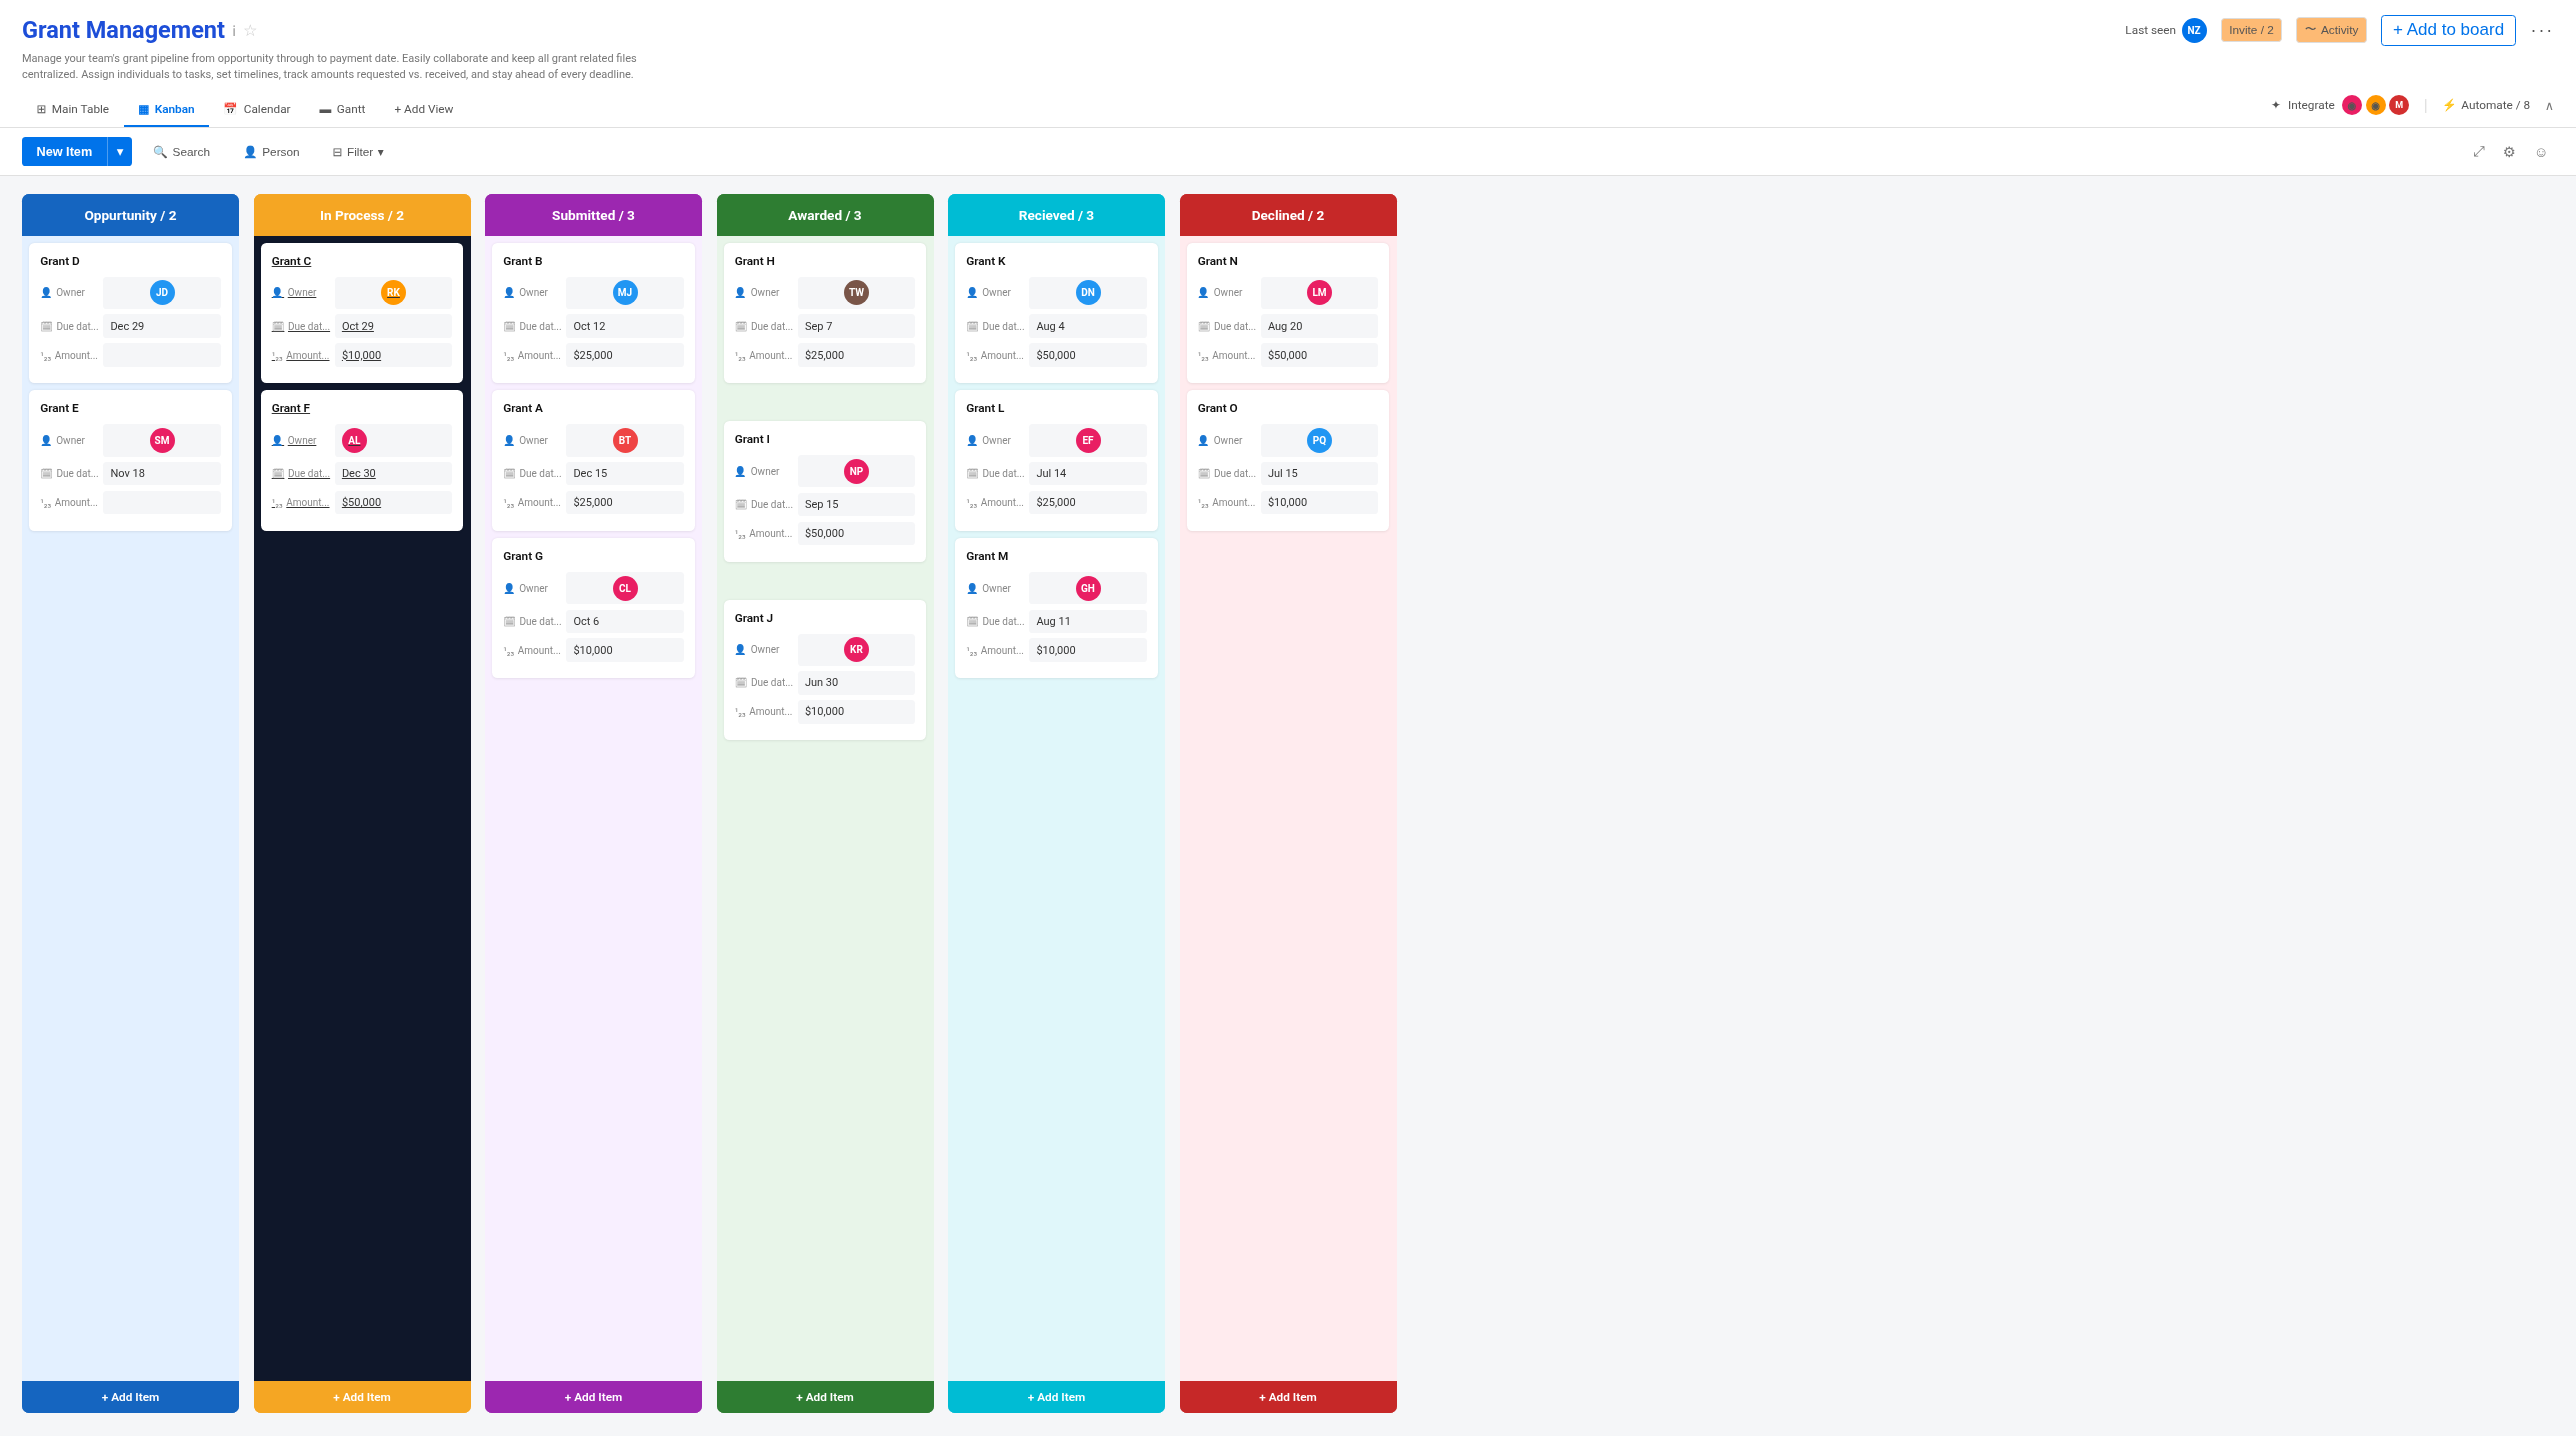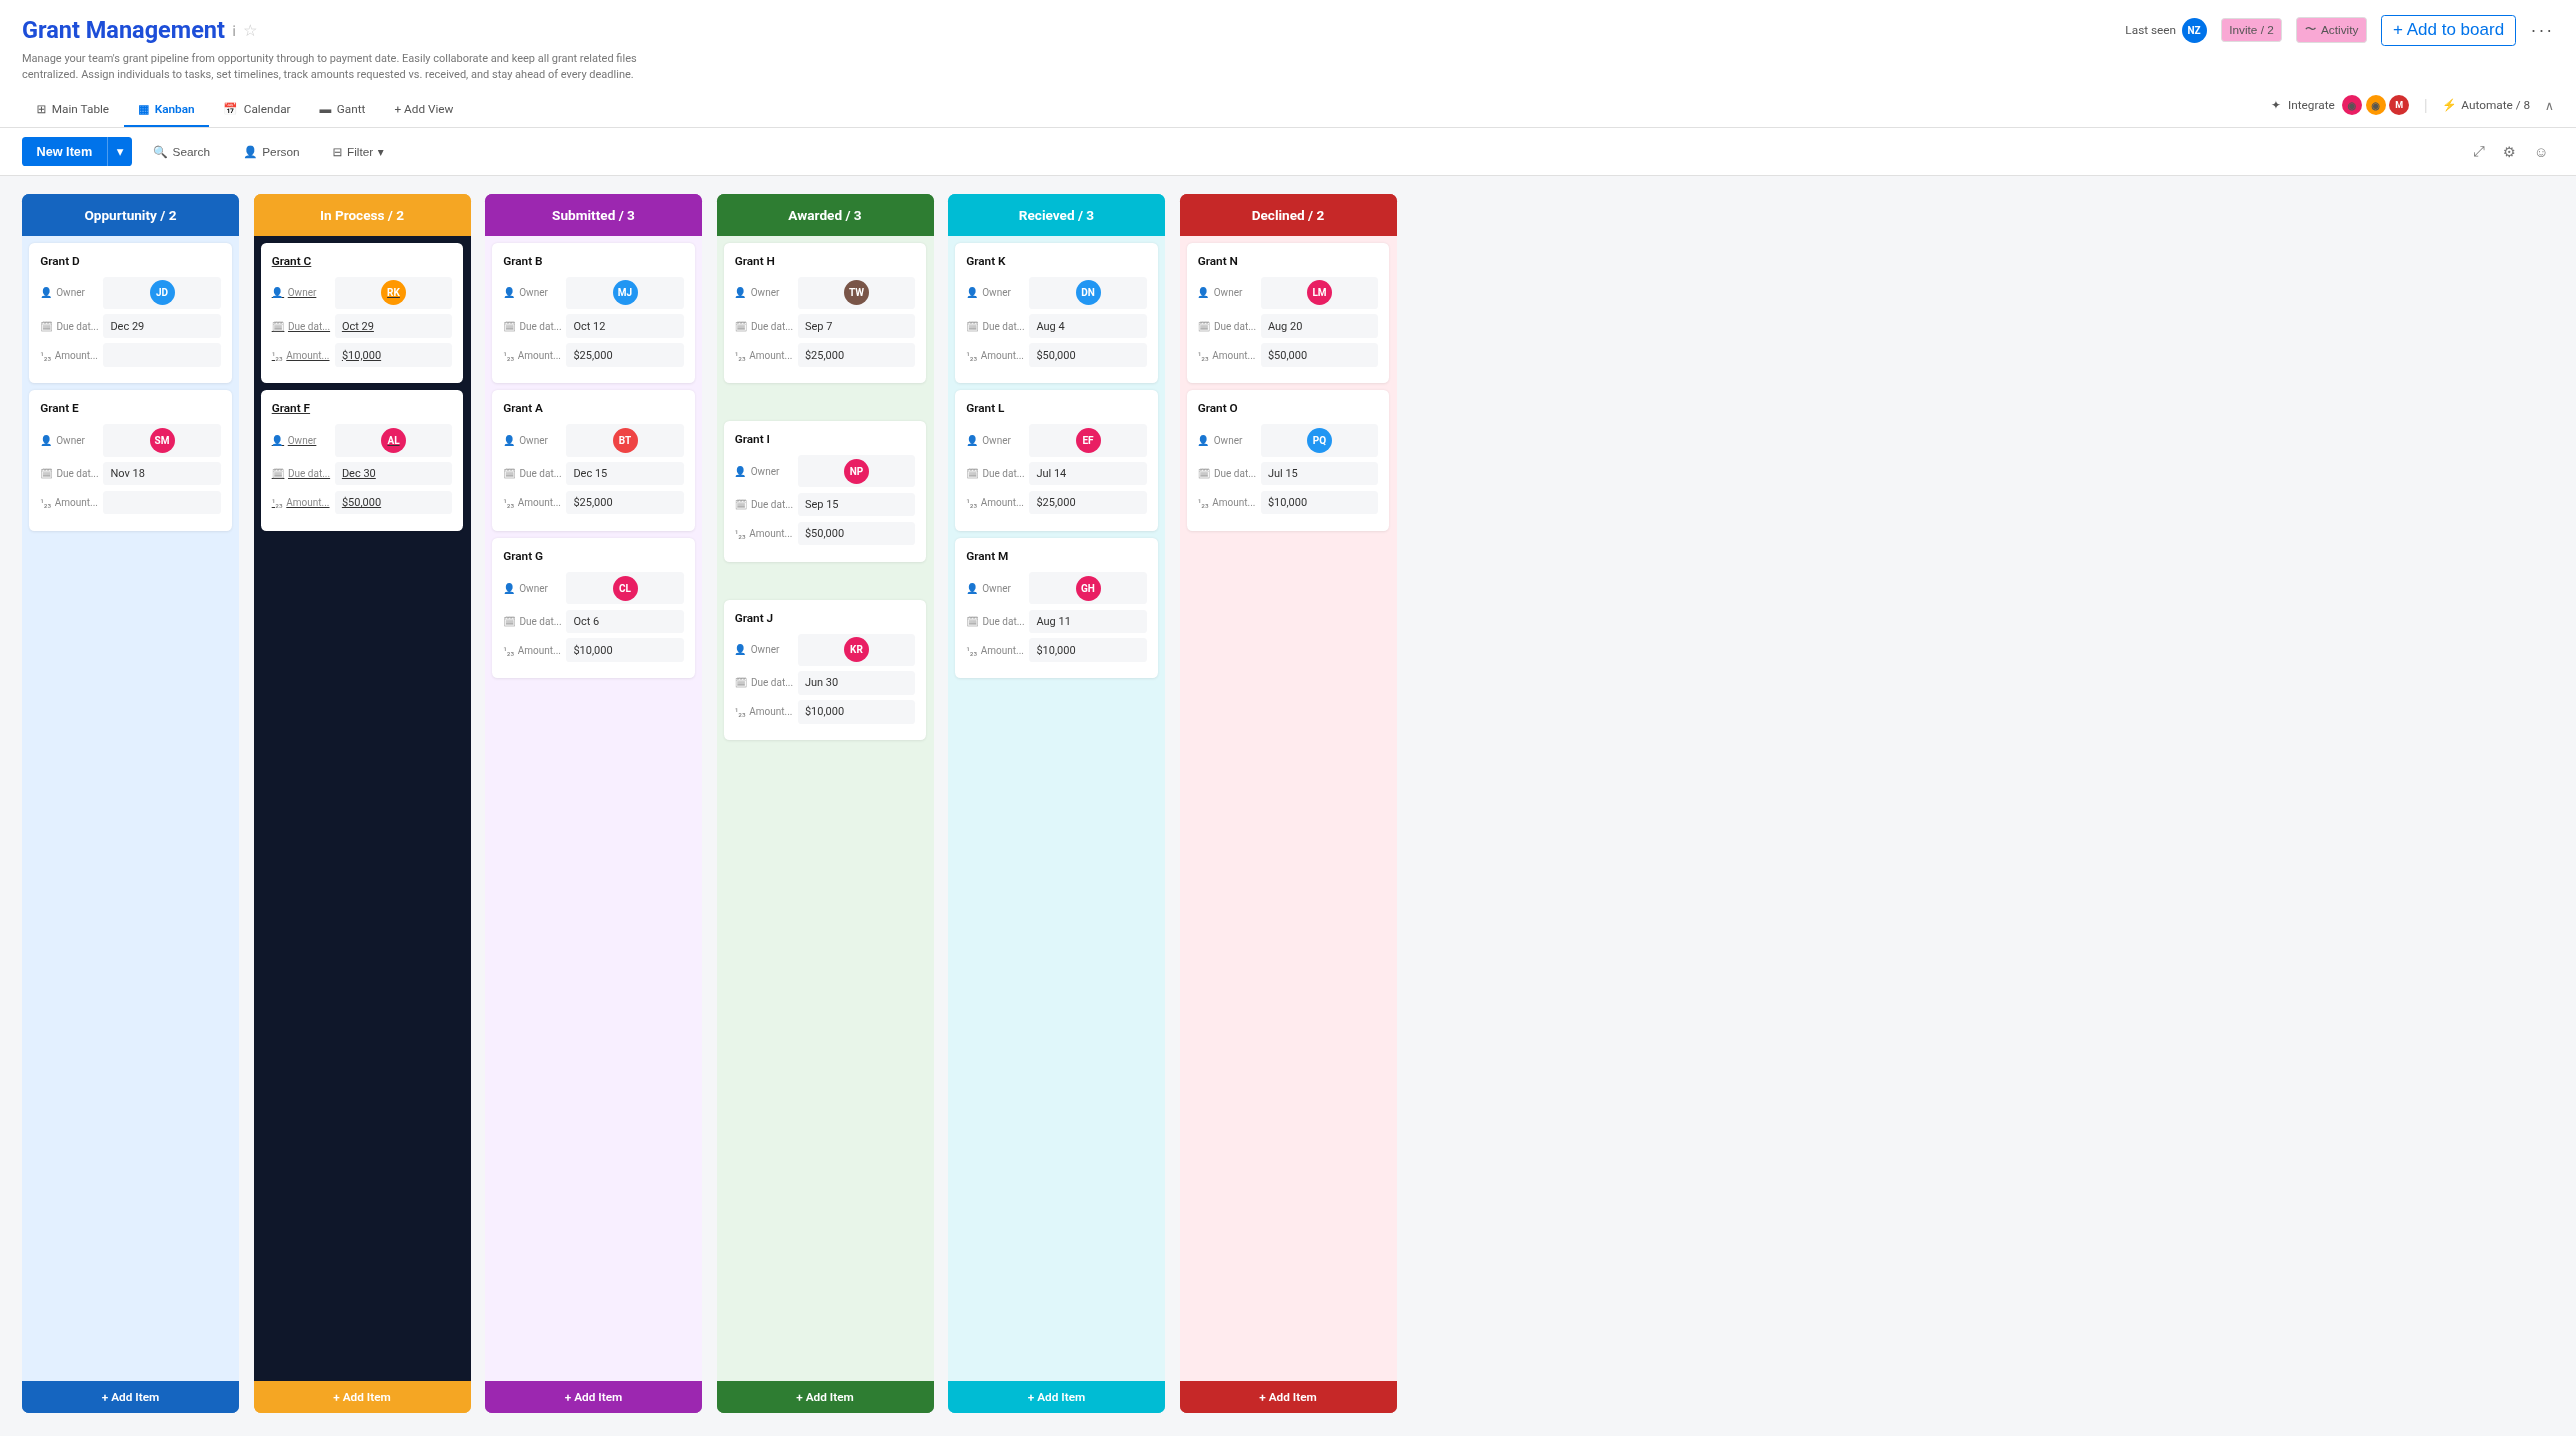--- a/index.html
+++ b/index.html
@@ -7,21 +7,21 @@
 
     .header { background: #fff; padding: 14.5px 22px 0; border-bottom: 0.9px solid #e0e0e0; }
     .header-top { display: flex; align-items: center; justify-content: space-between; margin-bottom: 5.4px; }
     .title-row { display: flex; align-items: center; gap: 7.2px; }
     .page-title { font-size: 23.5px; font-weight: 700; color: #1d4ed8; }
     .title-icon { color: #999; cursor: pointer; font-size: 14.5px; }
     .star-icon { color: #ccc; cursor: pointer; font-size: 16.3px; }
     .header-actions { display: flex; align-items: center; gap: 14.5px; }
     .last-seen { display: flex; align-items: center; gap: 5.4px; font-size: 11.8px; color: #555; }
     .avatar-nz { width: 25px; height: 25px; border-radius: 50%; background: #0073ea; color: #fff; display: flex; align-items: center; justify-content: center; font-size: 10px; font-weight: 700; }
-    .header-btn { display: flex; align-items: center; gap: 4.5px; font-size: 11.8px; color: #555; cursor: pointer; padding: 3.6px 7.2px; border-radius: 3.6px; border: 0.9px solid #ddd; background: #f9a8d4; }
+    .header-btn { display: flex; align-items: center; gap: 4.5px; font-size: 11.8px; color: #555; cursor: pointer; padding: 3.6px 7.2px; border-radius: 3.6px; border: 0.9px solid #ddd; background: #fdba74; }
     .add-board-btn { background: #fff; border: 0.9px solid #0073ea; color: #0073ea; display: flex; align-items: center; gap: 4.5px; font-size: 17px; padding: 4.5px 11px; border-radius: 3.6px; cursor: pointer; font-weight: 500; }
     .more-btn { background: none; border: none; font-size: 18px; cursor: pointer; color: #555; letter-spacing: 1.8px; }
 
     .description { font-size: 11px; color: #777; margin-bottom: 9px; max-width: 633px; line-height: 1.5; }
 
     .nav-tabs { display: flex; align-items: center; gap: 0; border-bottom: none; }
     .nav-tab { display: flex; align-items: center; gap: 5.4px; padding: 9px 14.5px; font-size: 11.8px; color: #555; cursor: pointer; border-bottom: 2.7px solid transparent; white-space: nowrap; }
     .nav-tab.active { color: #0073ea; border-bottom: 2.7px solid #0073ea; font-weight: 600; }
     .add-view-btn { display: flex; align-items: center; gap: 3.6px; padding: 9px 14.5px; font-size: 11.8px; color: #555; cursor: pointer; }
 
@@ -284,21 +284,21 @@
       <div class="field-value">$10,000</div>
     </div>
           </div>
           <div class="card">
             <div class="card-title">Grant F</div>
             <div class="card-field">
       <div class="field-label">
         <span style="font-size:10px;">👤</span>
         <span>Owner</span>
       </div>
-      <div class="field-value" style="justify-content:center;">
+      <div class="field-value" style="justify-content:flex-start;">
         <div class="avatar-img av-pink">AL</div>
       </div>
     </div>
             <div class="card-field">
       <div class="field-label">
         <span style="font-size:10px;">🗓</span>
         <span>Due dat...</span>
       </div>
       <div class="field-value">Dec 30</div>
     </div>

